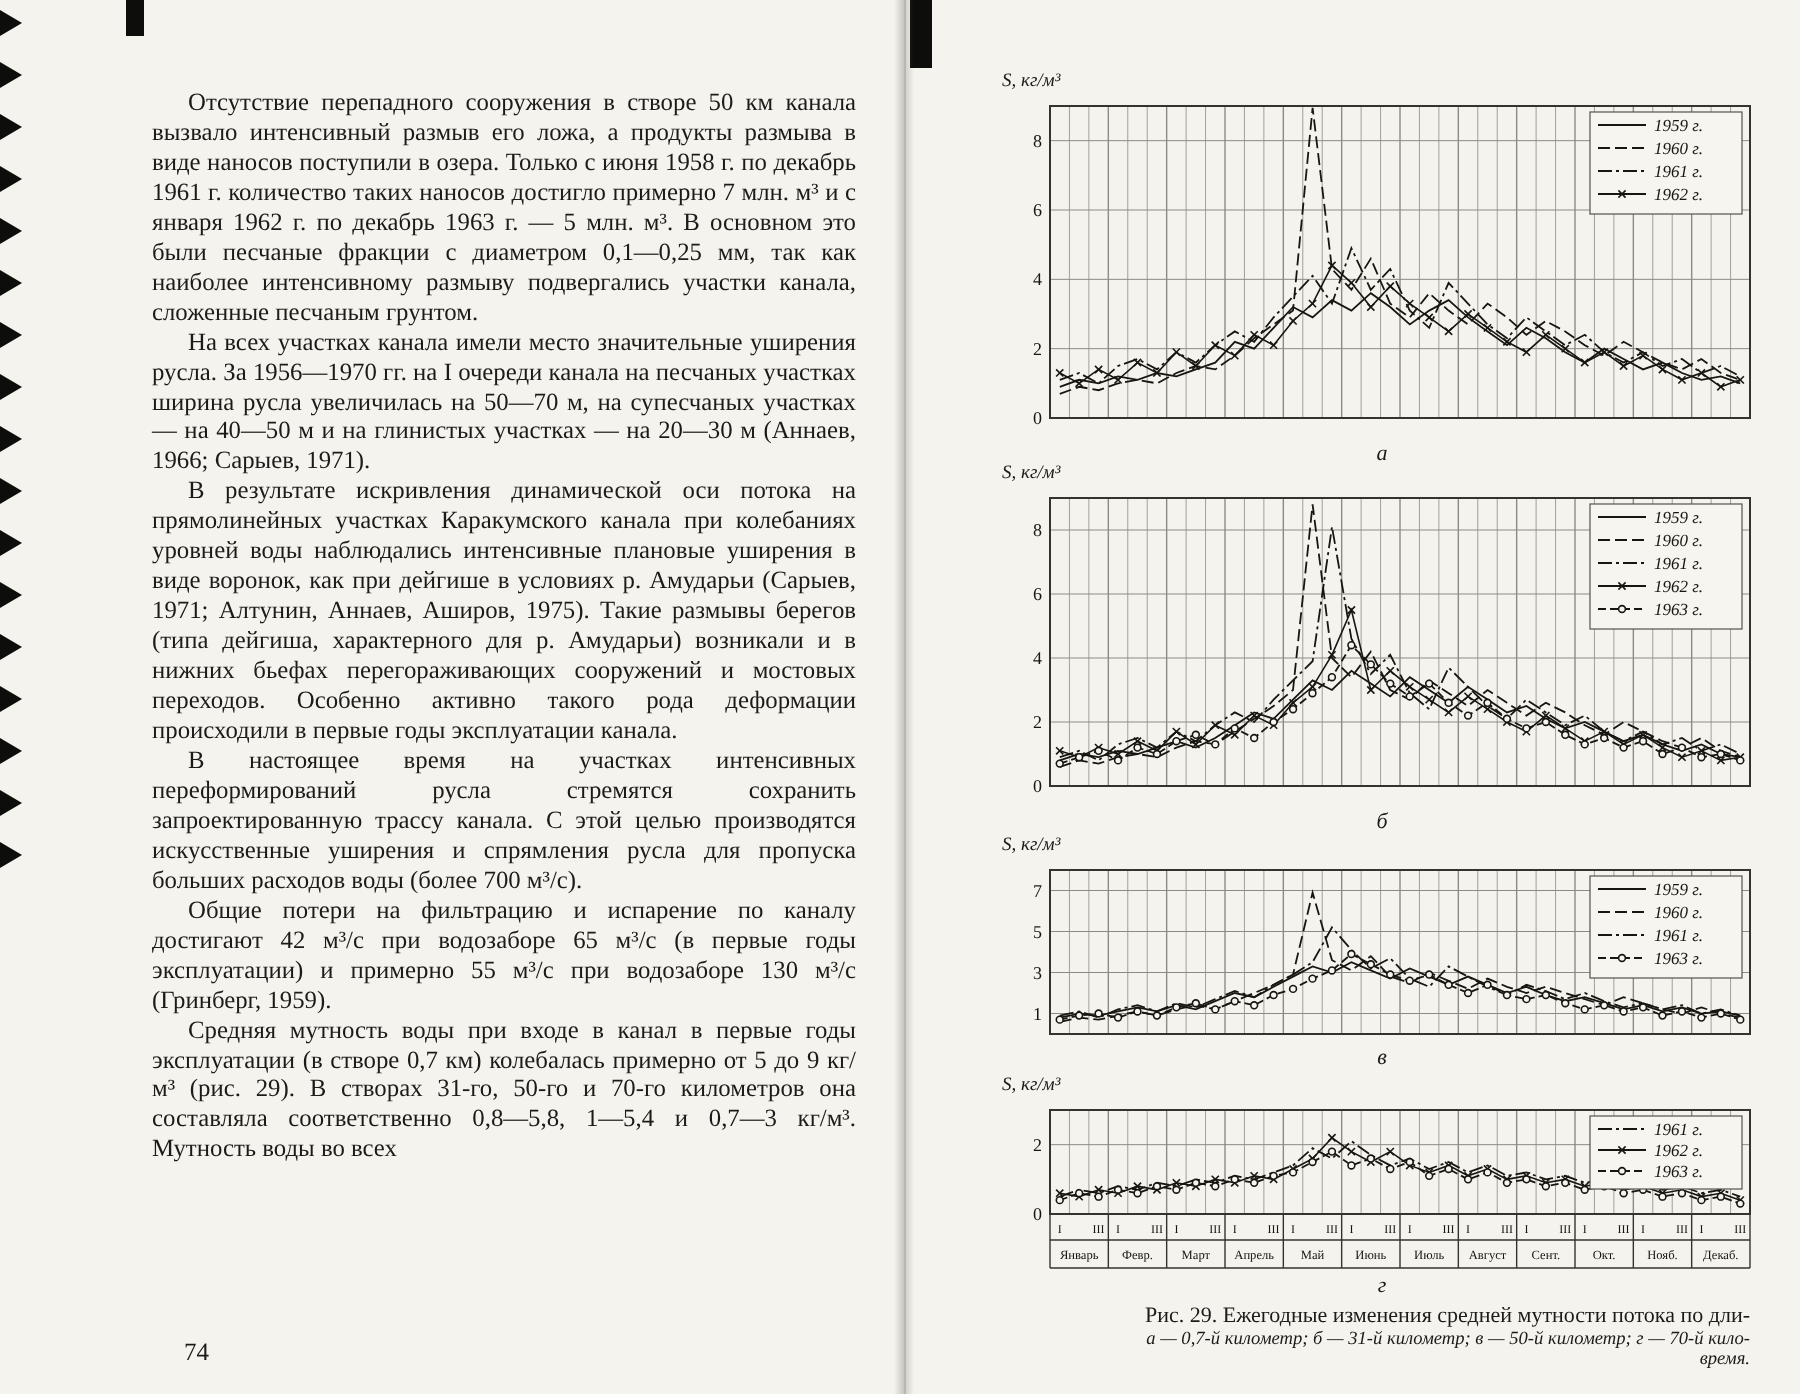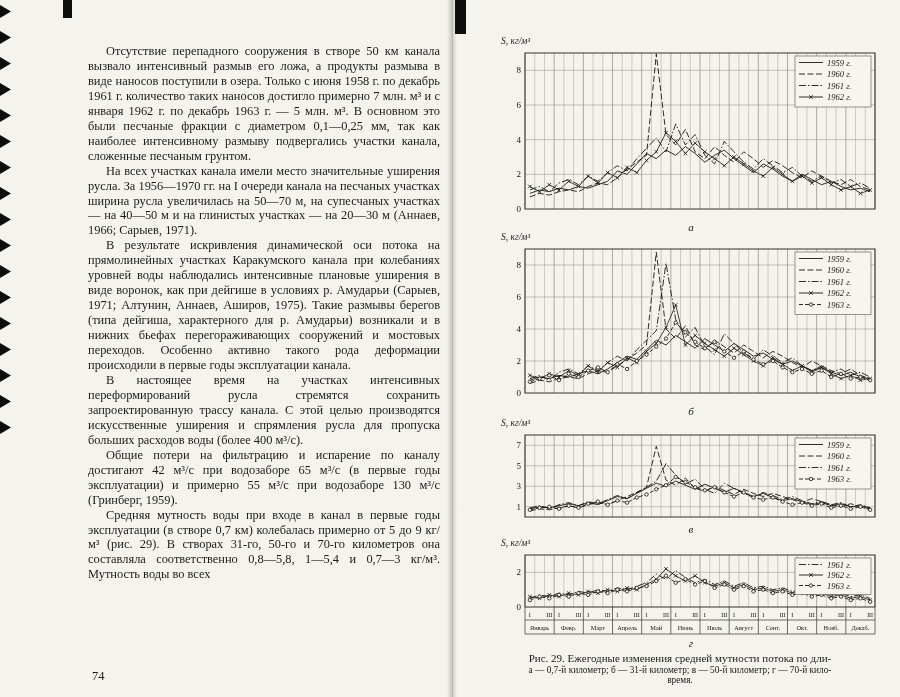--- a/index.html
+++ b/index.html
@@ -10,33 +10,33 @@
   }
   #spread{position:absolute;inset:0;}
   
   .tri{position:absolute;left:0;width:11px;height:13px;background:#0d0d0b;
        clip-path:polygon(0 0,100% 50%,0 100%);}
   .bar{position:absolute;background:#0d0d0b;}
   #fold{position:absolute;left:447px;top:0;width:10px;height:697px;
         background:linear-gradient(90deg,rgba(0,0,0,0) 0%,rgba(90,88,80,.28) 48%,rgba(0,0,0,0) 100%);}
   #fold-line{position:absolute;left:452px;top:0;width:1px;height:697px;background:#b9b7ae;}
   
-  #left-text{position:absolute;left:88px;top:44px;width:352px;
+  #left-text{position:absolute;left:76px;top:44px;width:352px;
              font-size:12.4px;line-height:14.95px;text-align:justify;}
   #left-text p{margin:0;text-indent:18px;}
   #page-num{position:absolute;left:92px;top:669px;font-size:12.5px;}
   
   #right{position:absolute;left:455px;top:0;width:367px;height:697px;}
   .chart-block{position:absolute;left:46px;width:380px;}
   .s-label{position:absolute;left:0;top:0;font-size:9.5px;font-style:italic;white-space:nowrap;}
   .chart-block svg{display:block;margin-top:13px;}
   .chart-letter{width:380px;text-align:center;font-style:italic;font-size:11px;line-height:12px;}
-  #caption{position:absolute;left:30px;top:652px;width:390px;text-align:center;}
+  #caption{position:absolute;left:30px;top:652px;width:390px;text-align:right;}
   .cap-line{font-size:11px;line-height:12.5px;}
-  .cap-sub{font-size:9.3px;line-height:10.5px;}
+  .cap-sub{font-size:9.3px;line-height:10.5px;font-style:italic;}
 </style>
 </head>
 <body>
 
 <div id="spread">
 
   <div id="artifacts">
       <div class="tri" style="top: 5px;"></div>
       <div class="tri" style="top: 31px;"></div>
       <div class="tri" style="top: 57px;"></div>
@@ -58,21 +58,21 @@
       <div class="bar" style="left: 455px; top: 0px; width: 11px; height: 34px;"></div>
     </div>
   <div id="fold"></div>
   <div id="fold-line"></div>
 
   <div>
     <div id="left-text">
         <p>Отсутствие перепадного сооружения в створе 50 км канала вызвало интенсивный размыв его ложа, а продукты размыва в виде наносов поступили в озера. Только с июня 1958 г. по декабрь 1961 г. количество таких наносов достигло примерно 7 млн. м³ и с января 1962 г. по декабрь 1963 г. — 5 млн. м³. В основном это были песчаные фракции с диаметром 0,1—0,25 мм, так как наиболее интенсивному размыву подвергались участки канала, сложенные песчаным грунтом.</p>
         <p>На всех участках канала имели место значительные уширения русла. За 1956—1970 гг. на I очереди канала на песчаных участках ширина русла увеличилась на 50—70 м, на супесчаных участках — на 40—50 м и на глинистых участках — на 20—30 м (Аннаев, 1966; Сарыев, 1971).</p>
         <p>В результате искривления динамической оси потока на прямолинейных участках Каракумского канала при колебаниях уровней воды наблюдались интенсивные плановые уширения в виде воронок, как при дейгише в условиях р. Амударьи (Сарыев, 1971; Алтунин, Аннаев, Аширов, 1975). Такие размывы берегов (типа дейгиша, характерного для р. Амударьи) возникали и в нижних бьефах перегораживающих сооружений и мостовых переходов. Особенно активно такого рода деформации происходили в первые годы эксплуатации канала.</p>
-        <p>В настоящее время на участках интенсивных переформирований русла стремятся сохранить запроектированную трассу канала. С этой целью производятся искусственные уширения и спрямления русла для пропуска больших расходов воды (более 400 м³/с).</p>
+        <p>В настоящее время на участках интенсивных переформирований русла стремятся сохранить запроектированную трассу канала. С этой целью производятся искусственные уширения и спрямления русла для пропуска больших расходов воды (более 700 м³/с).</p>
         <p>Общие потери на фильтрацию и испарение по каналу достигают 42 м³/с при водозаборе 65 м³/с (в первые годы эксплуатации) и примерно 55 м³/с при водозаборе 130 м³/с (Гринберг, 1959).</p>
         <p>Средняя мутность воды при входе в канал в первые годы эксплуатации (в створе 0,7 км) колебалась примерно от 5 до 9 кг/м³ (рис. 29). В створах 31-го, 50-го и 70-го километров она составляла соответственно 0,8—5,8, 1—5,4 и 0,7—3 кг/м³. Мутность воды во всех</p>
       </div>
     <div id="page-num">74</div>
   </div>
 
   <div id="right">
     <div id="charts-root">
         <div class="chart-block" style="top: 36px;">
           <div class="s-label">S, кг/м³</div>

